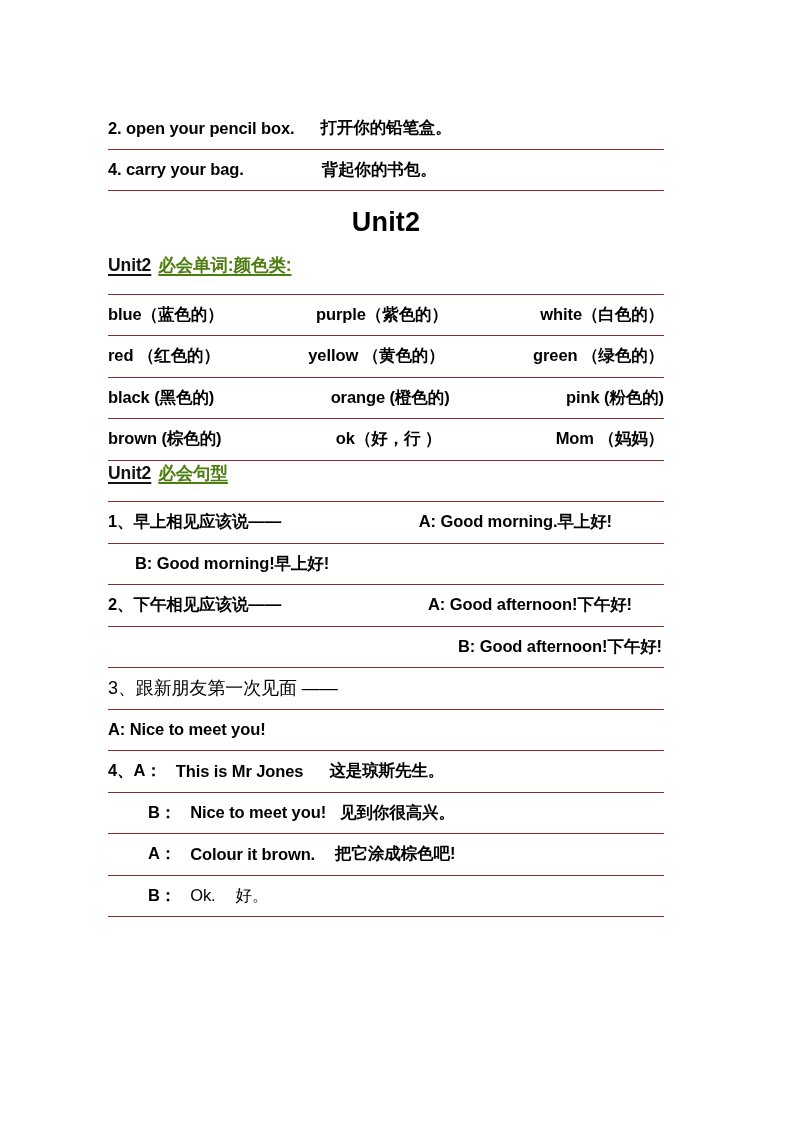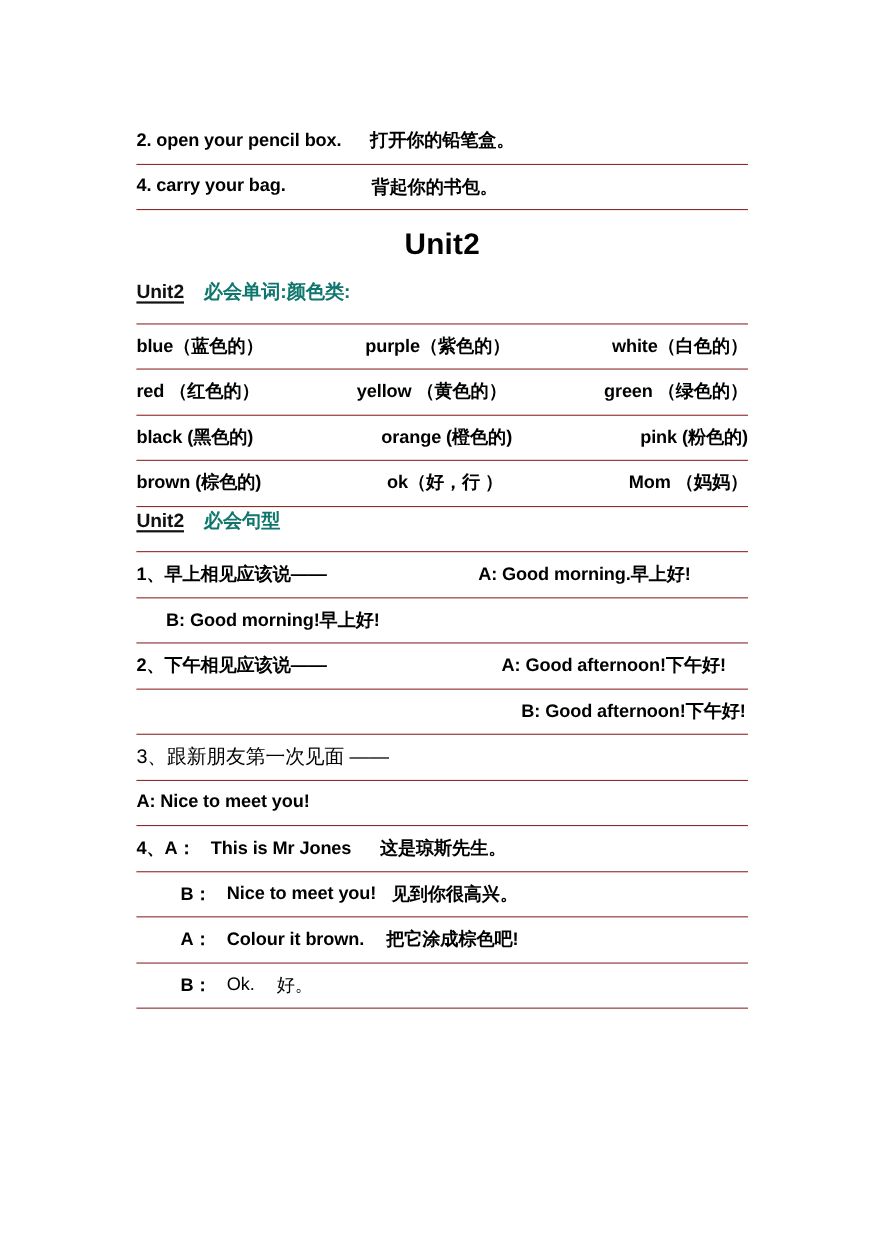--- a/index.html
+++ b/index.html
@@ -20,21 +20,21 @@
     position: absolute;
     left: 0;
     top: 0;
     width: 793px;
     height: 1122px;
   }
 
   
   .col {
     position: absolute;
-    left: 124px;
+    left: 108px;
     top: 0;
     width: 556px;
   }
 
   
   .row {
     position: relative;
     box-sizing: border-box;
     border-bottom: 1.6px solid #8c2a2d;
     height: 41.5px;
@@ -74,24 +74,25 @@
     display: flex;
     align-items: baseline;
   }
   .sec-head .unit {
     color: #111111;
     text-decoration: underline;
     text-decoration-thickness: 1.5px;
     text-underline-offset: 3px;
   }
   .sec-head .zh {
-    color: #0f766e;
+    color: #4d7c0f;
+    text-decoration: underline;
     text-decoration-thickness: 1.5px;
     text-underline-offset: 3px;
-    margin-left: 18px;
+    margin-left: 7px;
   }
 
   
   .thin { font-weight: normal; align-items: center; }
 
   
   .vocab {
     justify-content: space-between;
     font-size: 16.5px;
   }
@@ -168,21 +169,21 @@
       <span class="left">1、早上相见应该说——</span>
       <span class="right" style="margin-right:52px;">A: Good morning.早上好!</span>
     </div>
 
     <div class="row dlg">
       <span class="right" style="margin-right:52px;margin-left:27px;">B:    Good morning!早上好!</span>
     </div>
 
     <div class="row dlg">
       <span class="left">2、下午相见应该说——</span>
-      <span class="right" style="margin-right:20px;text-align:right;">A: Good afternoon!下午好!</span>
+      <span class="right" style="margin-right:32px;text-align:right;">A: Good afternoon!下午好!</span>
     </div>
 
     <div class="row dlg">
       <span class="right" style="margin-right:2px;">B: Good afternoon!下午好!</span>
     </div>
 
     <div class="row dlg thin" style="font-size:18px;">
       <span class="left">3、跟新朋友第一次见面 ——</span>
     </div>
 

